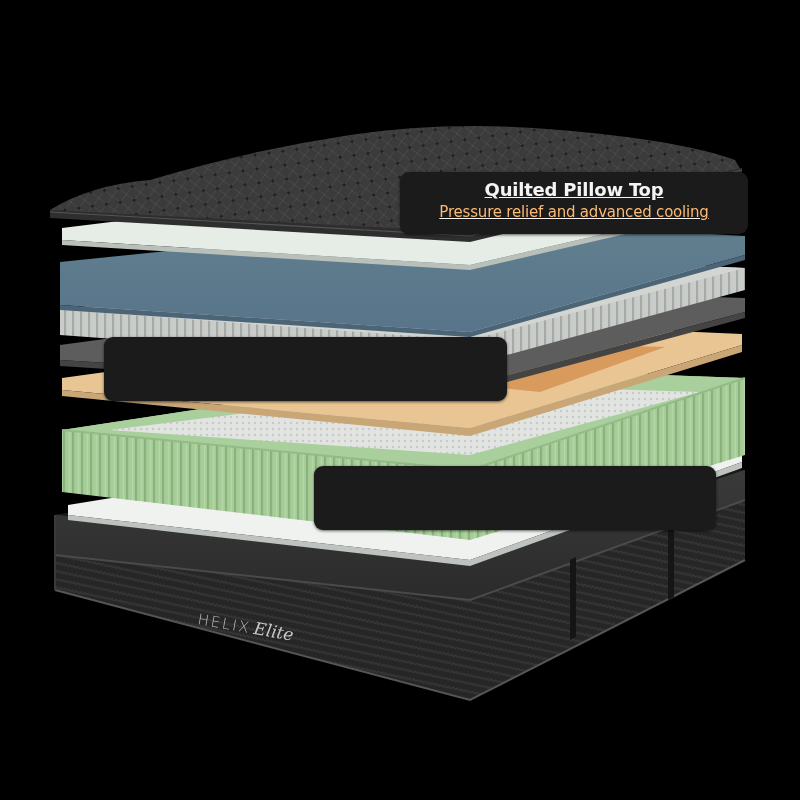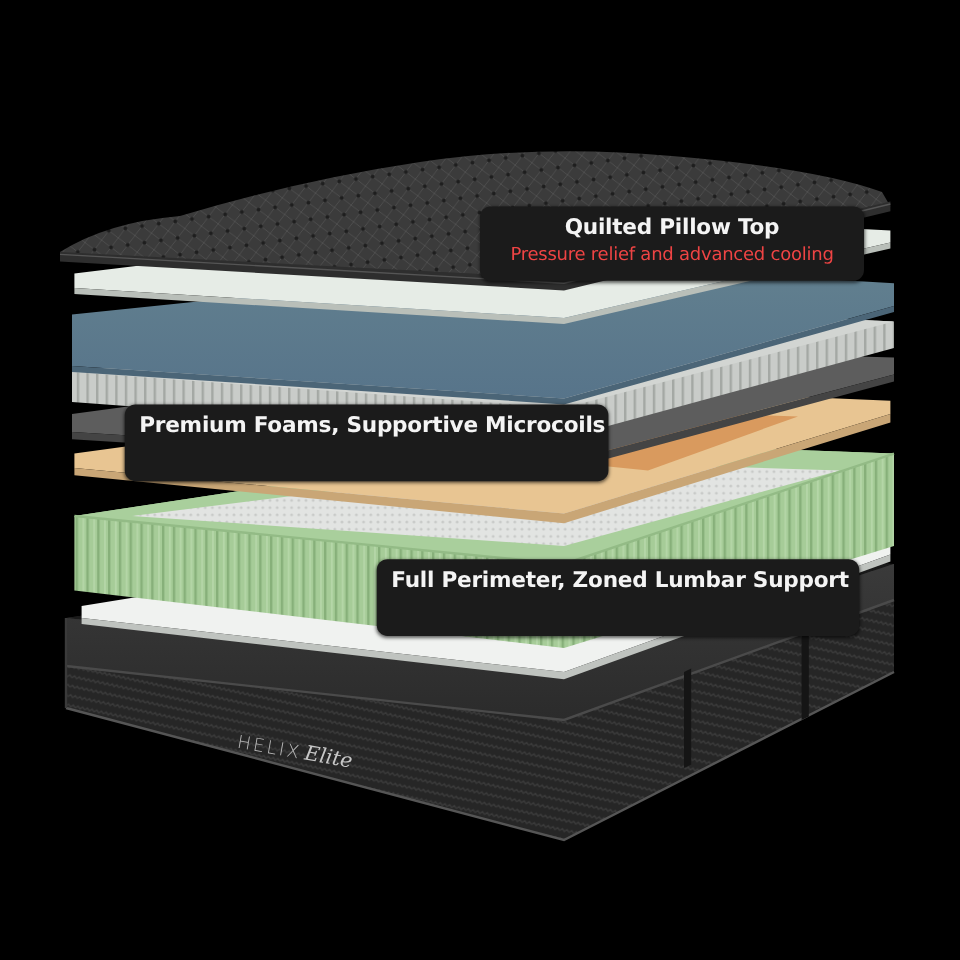--- a/index.html
+++ b/index.html
@@ -22,25 +22,25 @@
     font-size: 18px;
     line-height: 24px;
     letter-spacing: -0.2px;
     white-space: nowrap;
   }
   .callout .subtitle {
     font-family: "DejaVu Sans", sans-serif;
     font-weight: normal;
     font-size: 15px;
     line-height: 21px;
-    color: #ef4444;
+    color: #fdba74;
     white-space: nowrap;
     letter-spacing: -0.2px;
   }
-  #callout-1 { left: 400px; top: 172px; width: 320px; height: 62px; }
+  #callout-1 { left: 400px; top: 172px; width: 348px; height: 62px; text-decoration: underline; }
   #callout-2 { left: 104px; top: 337px; width: 403px; height: 64px; }
   #callout-3 { left: 314px; top: 466px; width: 402px; height: 64px; }
   .brand {
     position: absolute;
     left: 198px; top: 608px;
     color: #bdbdbd;
     transform: rotate(10deg);
     transform-origin: left center;
     white-space: nowrap;
   }
@@ -144,18 +144,16 @@
 <div class="brand">
   <span class="b1">HELIX</span><span class="b2">Elite</span>
 </div>
 
 <div class="callout" id="callout-1">
   <div class="title">Quilted Pillow Top</div>
   <div class="subtitle">Pressure relief and advanced cooling</div>
 </div>
 
 <div class="callout" id="callout-2">
-  <div class="title">Premium Foams, Supportive Microcoils</div>
 </div>
 
 <div class="callout" id="callout-3">
-  <div class="title">Full Perimeter, Zoned Lumbar Support</div>
 </div>
 
 </body></html>

